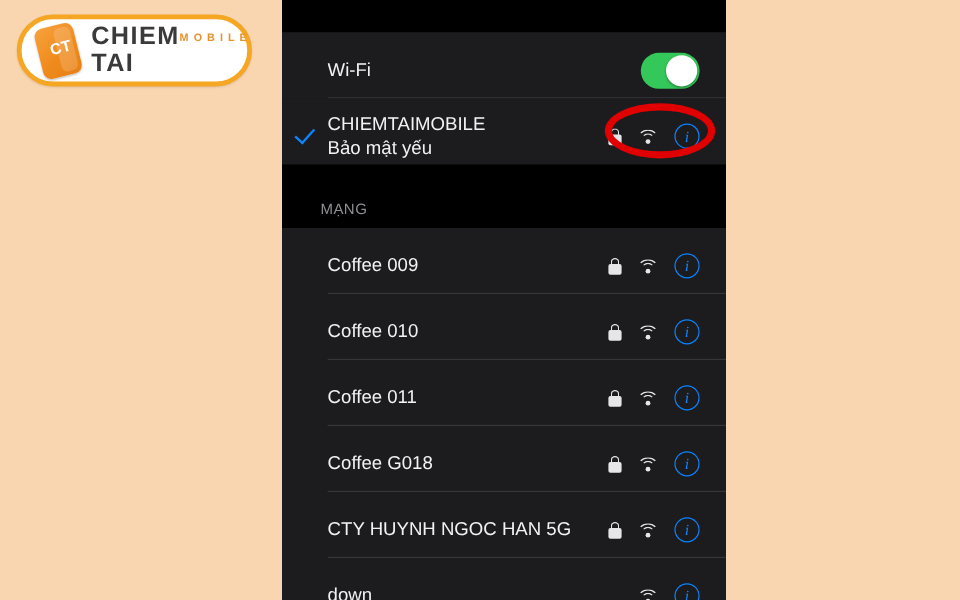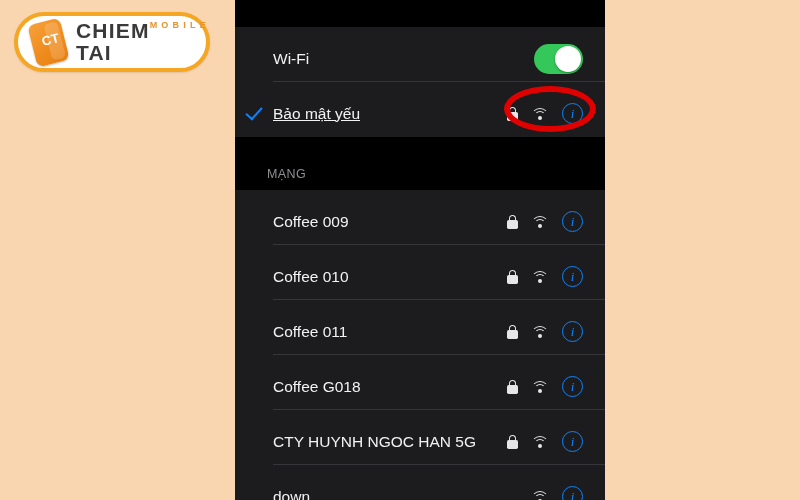--- a/index.html
+++ b/index.html
@@ -76,21 +76,21 @@
     color: #3a3a3a;
     letter-spacing: 1.2px;
     line-height: 1.05;
   }
   .logo-sub {
     font-size: 9px;
     font-weight: bold;
     color: #e8922c;
     letter-spacing: 4.2px;
     text-align: right;
-    margin-top: 0;
+    margin-top: 6px;
   }
 
   
   .phone {
     position: absolute;
     left: 235px;
     top: 0;
     width: 370px;
     height: 500px;
     background: #000000;
@@ -139,21 +139,20 @@
     font-size: 15.5px;
     line-height: 1.25;
     white-space: nowrap;
     overflow: hidden;
   }
   .row-sublabel {
     color: #f2f2f4;
     font-size: 15.5px;
     line-height: 1.25;
     white-space: nowrap;
-    text-decoration: underline;
   }
 
   .row-accessories {
     display: flex;
     align-items: center;
     gap: 13px;
     flex: 0 0 auto;
   }
 
   
@@ -287,20 +286,21 @@
         </div>
       </div>
       <div class="divider"></div>
     </div>
 
     <div class="row last">
       <div class="row-lead">
         <div class="check"></div>
       </div>
       <div style="flex:1 1 auto; min-width:0;">
+        <div class="row-label">CHIEMTAIMOBILE</div>
         <div class="row-sublabel">Bảo mật yếu</div>
       </div>
       <div class="row-accessories">
         <div class="icon-lock">
           <div class="shackle"></div>
             <div class="body"></div>
         </div>
         <div class="icon-wifi">
           <i class="a1"></i>
             <i class="a2"></i>

